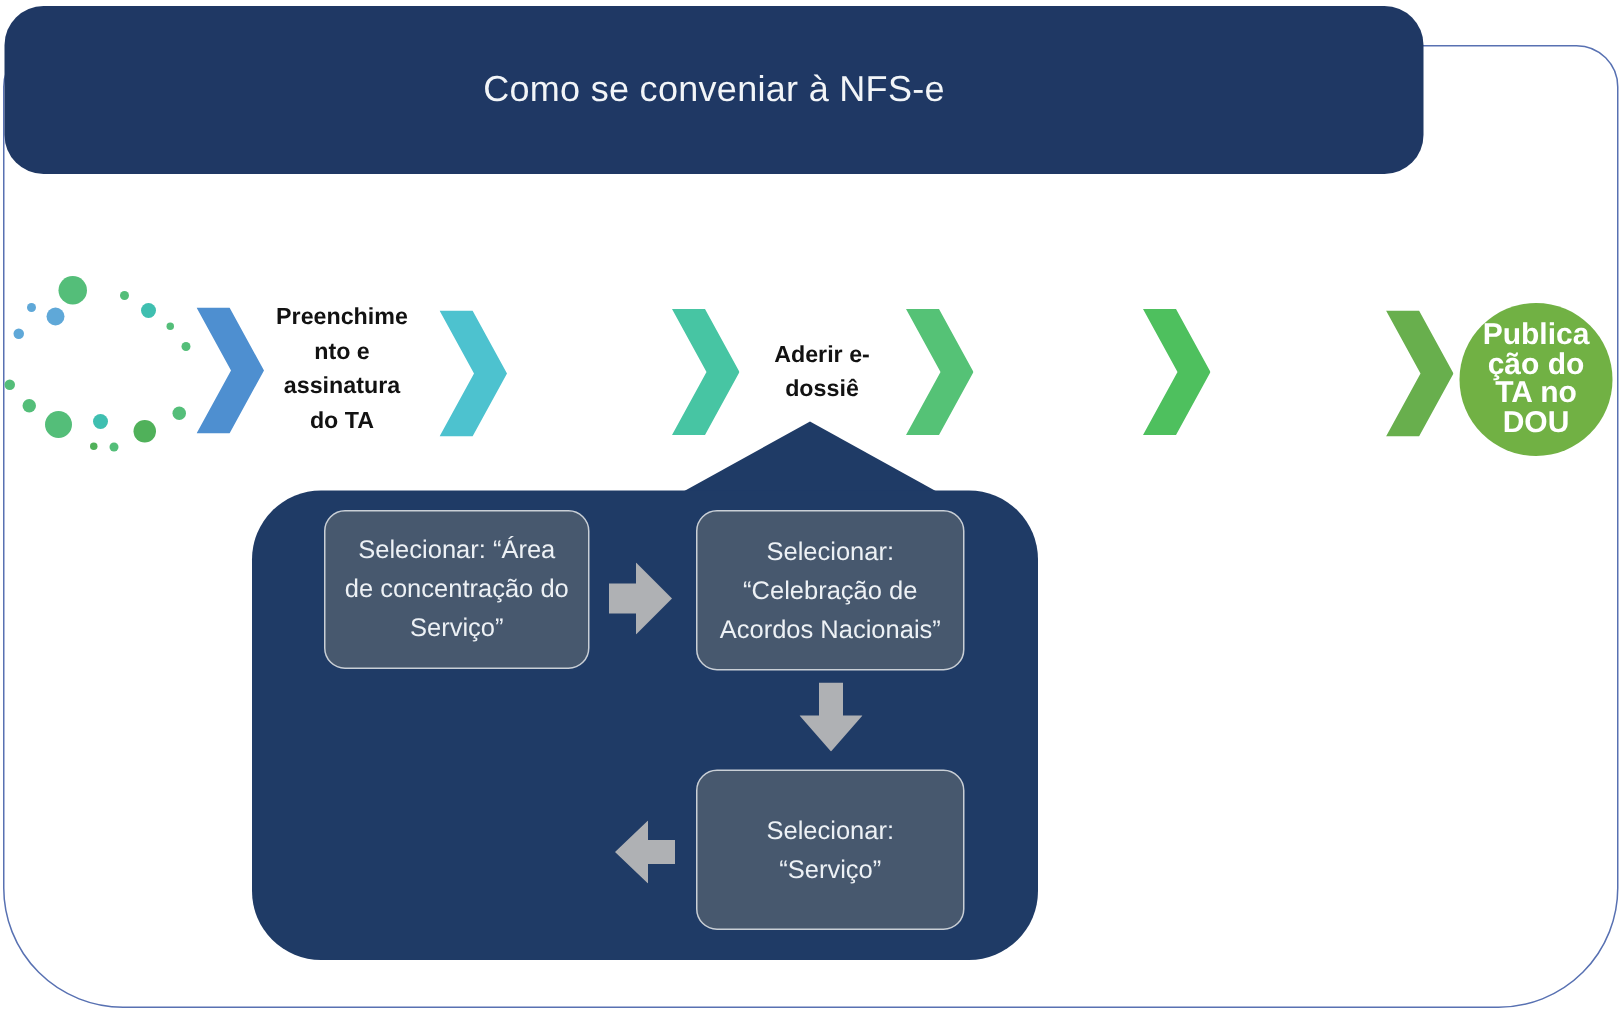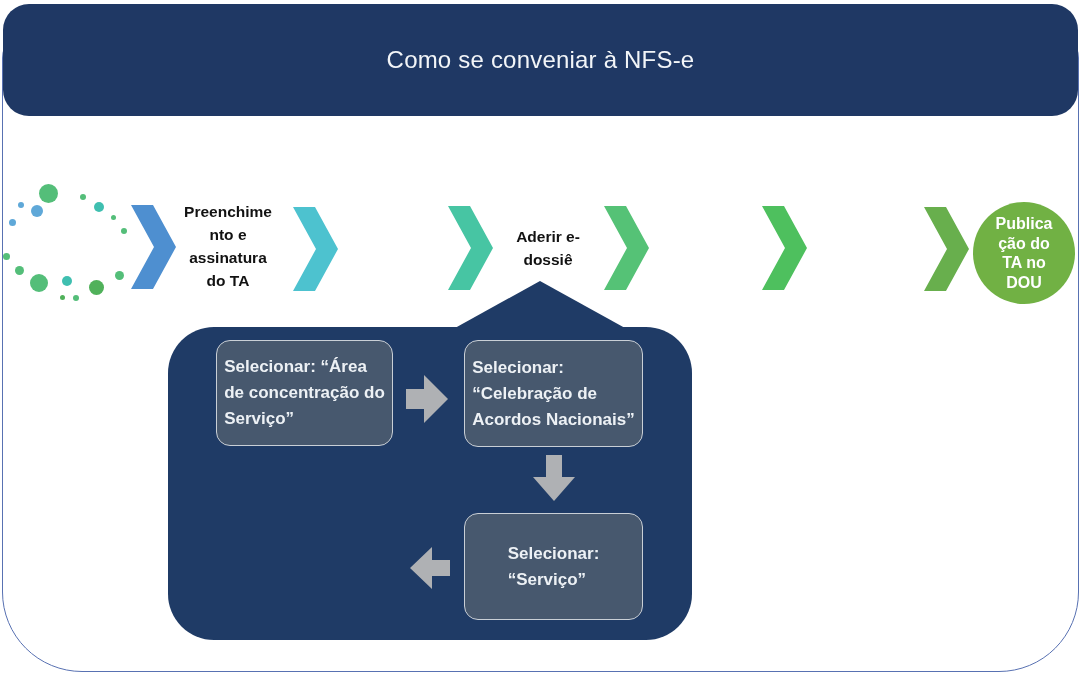--- a/index.html
+++ b/index.html
@@ -1,46 +1,46 @@
 <!DOCTYPE html>
 <html style="--navy: #1F3864; --callout-navy: #1F3B66; --frame-blue: #5871B2; --title-text: #F2F5F8; --step-text: #121212; --circle-green: #71B144; --box-fill: #47586E; --box-border: #C9CFD6; --arrow-gray: #AFB1B4; --dot-green: #54BE79; --dot-blue: #5FA8D8; --dot-teal: #3FBFB0; --dot-green-dark: #50B15A;"><head>
 <meta charset="utf-8">
 <style>
   html,body{margin:0;padding:0;background:#fff;}
   #stage{position:relative;width:1081px;height:676px;background:#fff;overflow:hidden;
          font-family:"Liberation Sans",sans-serif;}
   .frame{position:absolute;left:2px;top:30px;width:1075px;height:640px;
          border:1.5px solid var(--frame-blue,#5871B2);
          border-radius:28px 28px 80px 80px;}
-  .header{position:absolute;left:3px;top:4px;width:1075px;height:112px;
+  .header{position:absolute;left:3px;top:4px;width:946px;height:112px;
           border-radius:26px;background:var(--navy,#1F3864);
           display:flex;align-items:center;justify-content:center;}
   .title{color:var(--title-text,#F2F5F8);font-size:24px;letter-spacing:.2px;}
   .step{position:absolute;font-weight:700;font-size:15.5px;line-height:23px;
         color:var(--step-text,#111);text-align:center;white-space:pre-line;z-index:3;}
   .chev{position:absolute;width:45px;height:84px;z-index:2;}
   .final-circle{position:absolute;left:973px;top:202px;width:102px;height:102px;
         border-radius:50%;background:var(--circle-green,#71B144);color:#fff;
-        font-weight:700;font-size:16px;line-height:19.5px;display:flex;
+        font-weight:700;font-size:20px;line-height:19.5px;display:flex;
         align-items:center;justify-content:center;text-align:center;white-space:pre-line;}
   .dot{position:absolute;border-radius:50%;z-index:1;}
   .dg{background:var(--dot-green,#54BE79);}
   .db{background:var(--dot-blue,#5FA8D8);}
   .dt{background:var(--dot-teal,#3FBFB0);}
   .dd{background:var(--dot-green-dark,#50B15A);}
   .callout{position:absolute;left:168px;top:327px;width:524px;height:313px;
         border-radius:46px;background:var(--callout-navy,#1F3B66);}
   .pointer{position:absolute;left:455px;top:281px;width:0;height:0;
         border-left:85px solid transparent;border-right:85px solid transparent;
         border-bottom:47px solid var(--callout-navy,#1F3B66);}
   .cbox{position:absolute;background:var(--box-fill,#47586E);
         border:1.5px solid var(--box-border,#C9CFD6);border-radius:14px;
         color:#EDF1F5;font-size:17px;line-height:26px;display:flex;
-        align-items:center;justify-content:center;text-align:left;
-        white-space:pre-line;box-sizing:border-box;font-weight:bold;}
+        align-items:center;justify-content:center;text-align:center;
+        white-space:pre-line;box-sizing:border-box;}
   .arrow{position:absolute;}
 </style>
 </head>
 <body>
 
 <div id="stage">
 
   <div class="frame"></div>
 
   <div class="header">

